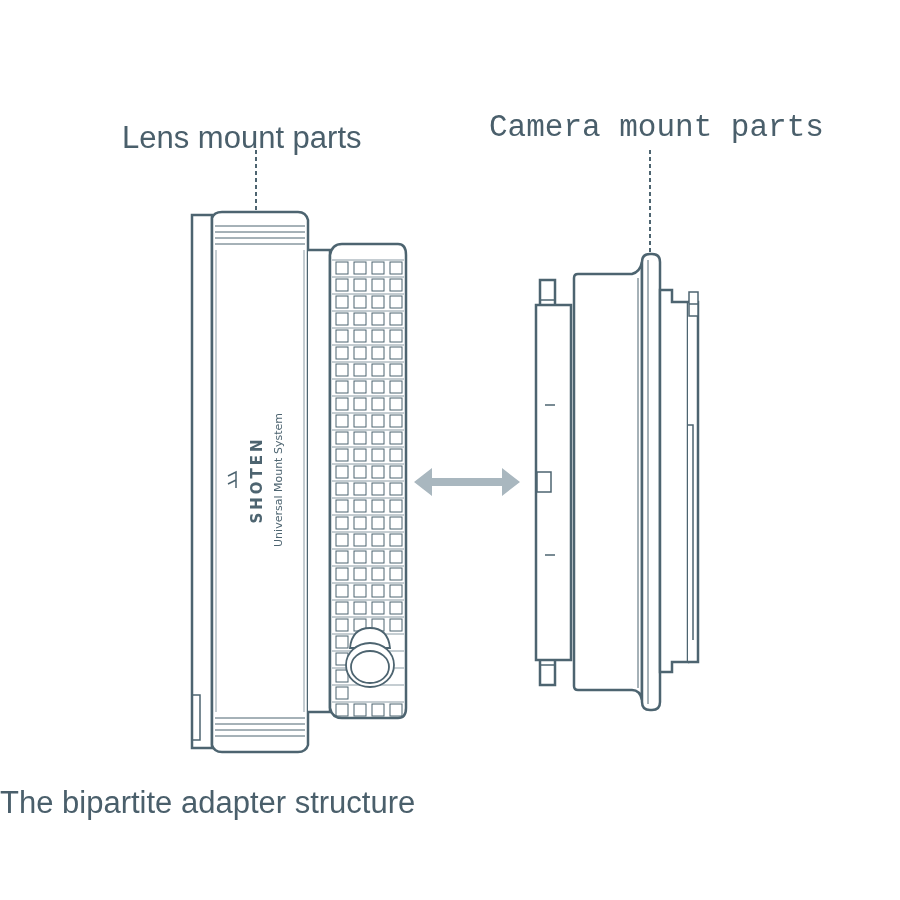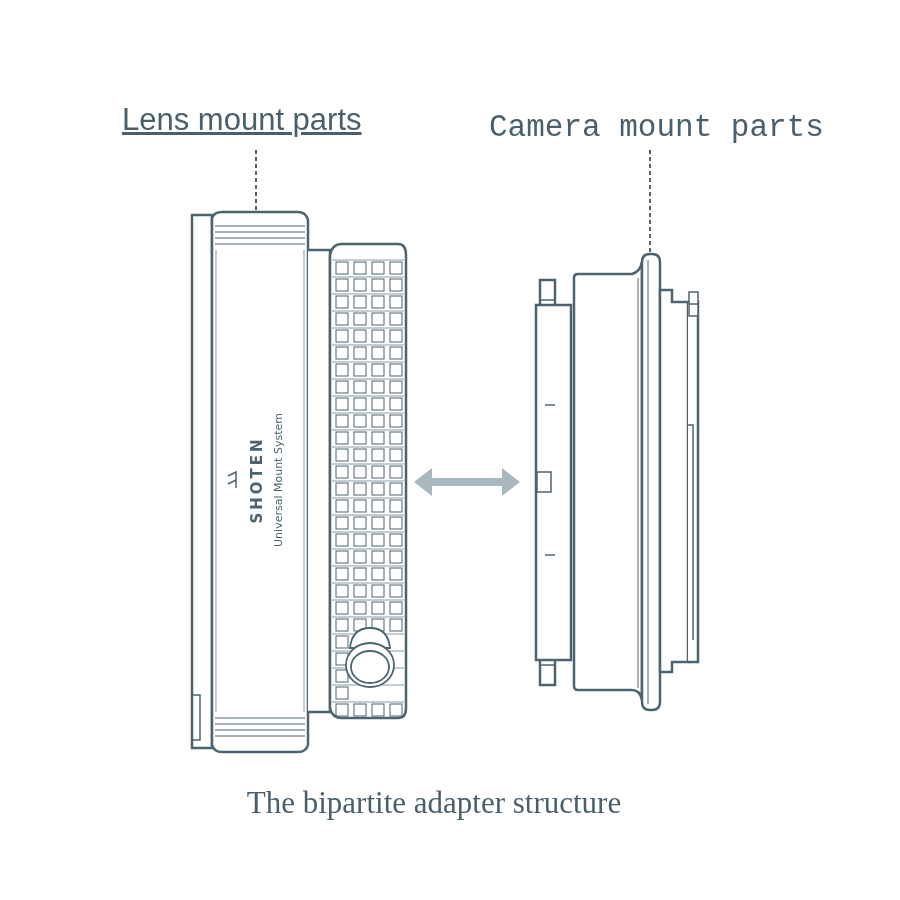--- a/index.html
+++ b/index.html
@@ -1,20 +1,20 @@
 <!DOCTYPE html>
 <html><head>
 <meta charset="utf-8">
 <style>
   html, body { margin: 0; padding: 0; background: #ffffff; }
   body { width: 900px; height: 900px; position: relative; overflow: hidden; font-family: "Liberation Sans", sans-serif; }
   .label { position: absolute; color: #4a5f6b; font-size: 31px; white-space: nowrap; font-family: "Liberation Sans", sans-serif; }
-  #lens-label { left: 122px; top: 102px; text-decoration: underline; }
+  #lens-label { left: 122px; top: 120px; }
   #camera-label { left: 489px; top: 110px; font-family: Liberation Mono, monospace; }
-  #caption { left: 0; width: 868px; text-align: center; top: 785px; font-family: Liberation Serif, serif; }
+  #caption { left: 0; width: 868px; text-align: left; top: 785px; }
   svg { position: absolute; left: 0; top: 0; }
 </style>
 </head>
 <body>
 
 <div class="label" id="lens-label">Lens mount parts</div>
 <div class="label" id="camera-label">Camera mount parts</div>
 <div class="label" id="caption">The bipartite adapter structure</div>
 
 <svg width="900" height="900" viewBox="0 0 900 900">

